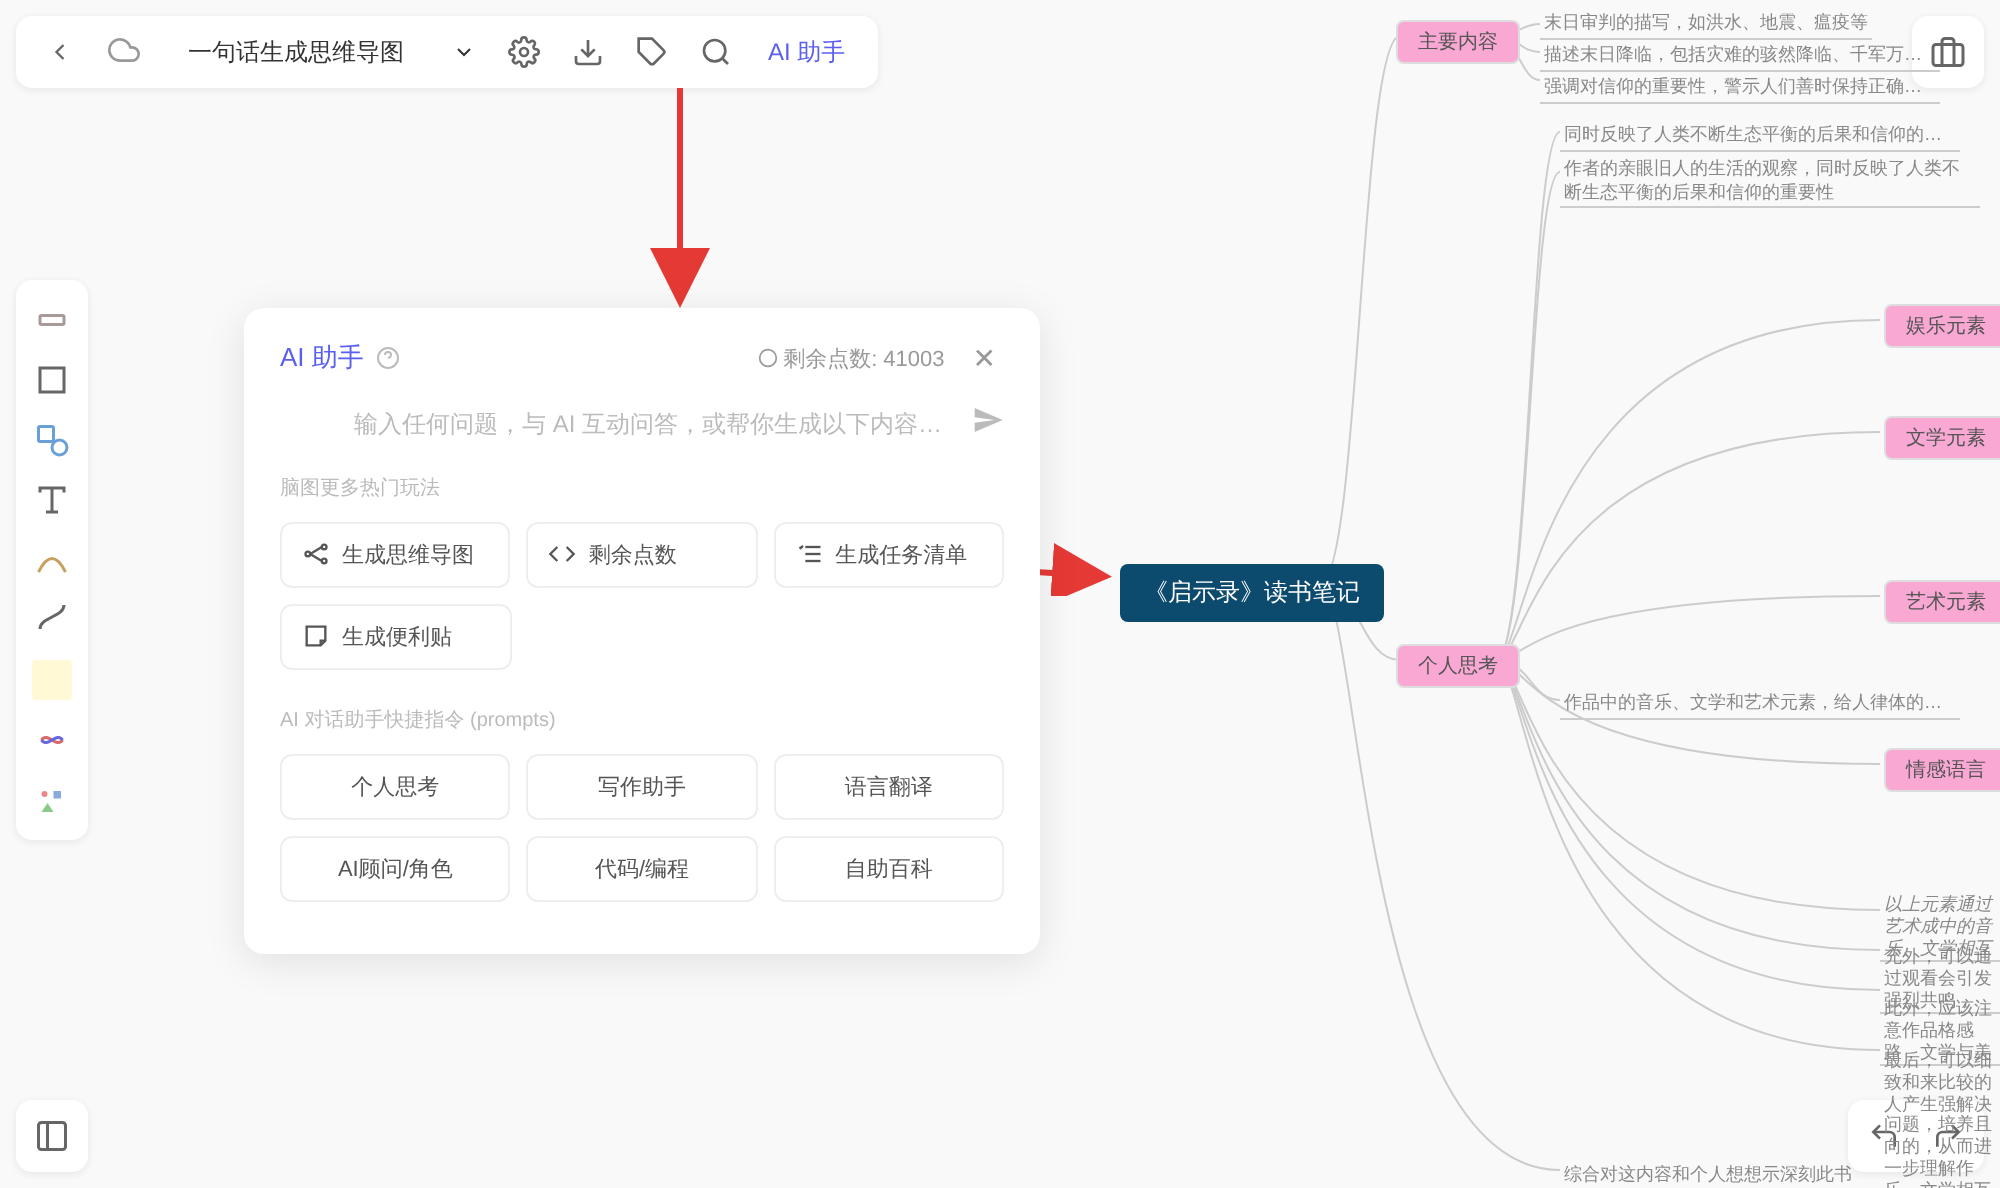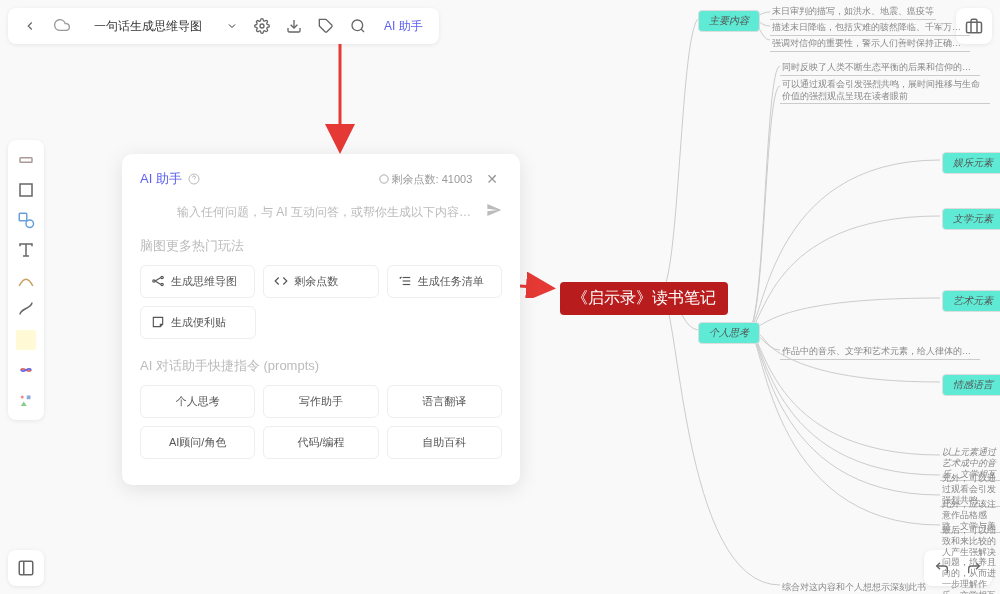--- a/index.html
+++ b/index.html
@@ -28,33 +28,33 @@
 
 .ai-panel { position: absolute; left: 122px; top: 154px; width: 398px; background: #fff; border-radius: 10px; box-shadow: 0 4px 20px rgba(0,0,0,0.1); padding: 16px 18px 18px; }
 .ai-panel-header { display: flex; align-items: center; justify-content: space-between; margin-bottom: 14px; }
 .ai-panel-title { color: #5b5fef; font-weight: 500; font-size: 13px; display: flex; align-items: center; gap: 6px; }
 .ai-panel-meta { display: flex; align-items: center; gap: 10px; color: #999; font-size: 11px; }
 .ai-close { cursor: pointer; color: #999; font-size: 14px; padding: 0 4px; }
 .ai-input-row { display: flex; align-items: center; gap: 8px; margin-bottom: 16px; margin-left: 37px; }
 .ai-input { flex: 1; border: none; outline: none; font-size: 12px; color: #333; background: transparent; }
 .ai-input::placeholder { color: #bbb; }
 .ai-send { color: #bbb; cursor: pointer; }
-.ai-section-label { color: #bbb; font-size: 13px; margin-bottom: 10px; }
+.ai-section-label { color: #bbb; font-size: 10px; margin-bottom: 10px; }
 .ai-btn-row { display: flex; gap: 8px; margin-bottom: 8px; }
 .ai-action-btn { flex: 1; border: 1px solid #eee; border-radius: 6px; padding: 8px 10px; font-size: 11px; color: #555; cursor: pointer; background: #fff; display: flex; align-items: flex-start; gap: 6px; justify-content: flex-start; }
 .ai-action-btn.plain { justify-content: center; gap: 0; }
 .ai-divider { height: 10px; }
 
 
 .arrow { position: absolute; pointer-events: none; }
 
 
 .mindmap { position: absolute; left: 560px; top: 0; width: 440px; height: 594px; }
-.mm-root { position: absolute; left: 0; top: 282px; background: #b91c1c; color: #fff; padding: 6px 12px; border-radius: 4px; font-size: 16px; white-space: nowrap; }
-.mm-label { position: absolute; border: 1px solid #ddd; background: #5eead4; border-radius: 4px; padding: 3px 10px; font-size: 10px; color: #555; white-space: nowrap; font-style: italic; }
+.mm-root { position: absolute; left: 0; top: 282px; background: #0c4a6e; color: #fff; padding: 6px 12px; border-radius: 4px; font-size: 12px; white-space: nowrap; }
+.mm-label { position: absolute; border: 1px solid #ddd; background: #f9a8d4; border-radius: 4px; padding: 3px 10px; font-size: 10px; color: #555; white-space: nowrap; }
 .mm-leaf { position: absolute; border-bottom: 1px solid #ccc; font-size: 9px; color: #888; white-space: nowrap; padding: 1px 2px; max-width: 200px; overflow: hidden; text-overflow: ellipsis; }
 </style>
 </head>
 <body>
 
 <div class="top-toolbar">
   <div class="tb-btn">
     <svg width="14" height="14" viewBox="0 0 24 24" fill="none" stroke="currentColor" stroke-width="2">
         <polyline points="15 18 9 12 15 6"></polyline>
       </svg>
@@ -295,21 +295,21 @@
 
   <div class="mm-root">《启示录》读书笔记</div>
   <div class="mm-label" style="left:138px; top:10px;">主要内容</div>
   <div class="mm-label" style="left:138px; top:322px;">个人思考</div>
 
   <div class="mm-leaf" style="left:210px; top:4px;">末日审判的描写，如洪水、地震、瘟疫等</div>
   <div class="mm-leaf" style="left:210px; top:20px;">描述末日降临，包括灾难的骇然降临、千军万魔的形象等</div>
   <div class="mm-leaf" style="left:210px; top:36px;">强调对信仰的重要性，警示人们善时保持正确的信仰</div>
 
   <div class="mm-leaf" style="left:220px; top:60px;">同时反映了人类不断生态平衡的后果和信仰的重要性</div>
-  <div class="mm-leaf" style="left:220px; top:78px; max-width:210px; white-space:normal; line-height:1.3;">可以通过观看会引发强烈共鸣，展时间推移与生命价值的强烈观点呈现在读者眼前</div>
+  <div class="mm-leaf" style="left:220px; top:78px; max-width:210px; white-space:normal; line-height:1.3;">作者的亲眼旧人的生活的观察，同时反映了人类不断生态平衡的后果和信仰的重要性</div>
 
   <div class="mm-label" style="left:382px; top:152px;">娱乐元素</div>
   <div class="mm-label" style="left:382px; top:208px;">文学元素</div>
   <div class="mm-label" style="left:382px; top:290px;">艺术元素</div>
   <div class="mm-label" style="left:382px; top:374px;">情感语言</div>
 
   <div class="mm-leaf" style="left:220px; top:344px;">作品中的音乐、文学和艺术元素，给人律体的激烈的情感故事</div>
 
   <div class="mm-leaf" style="left:380px; top:446px; max-width:60px; white-space:normal; line-height:1.2;font-style:italic;">以上元素通过艺术成中的音乐、文学相互</div>
   <div class="mm-leaf" style="left:380px; top:472px; max-width:60px; white-space:normal; line-height:1.2;">充外，可以通过观看会引发强烈共鸣，</div>

